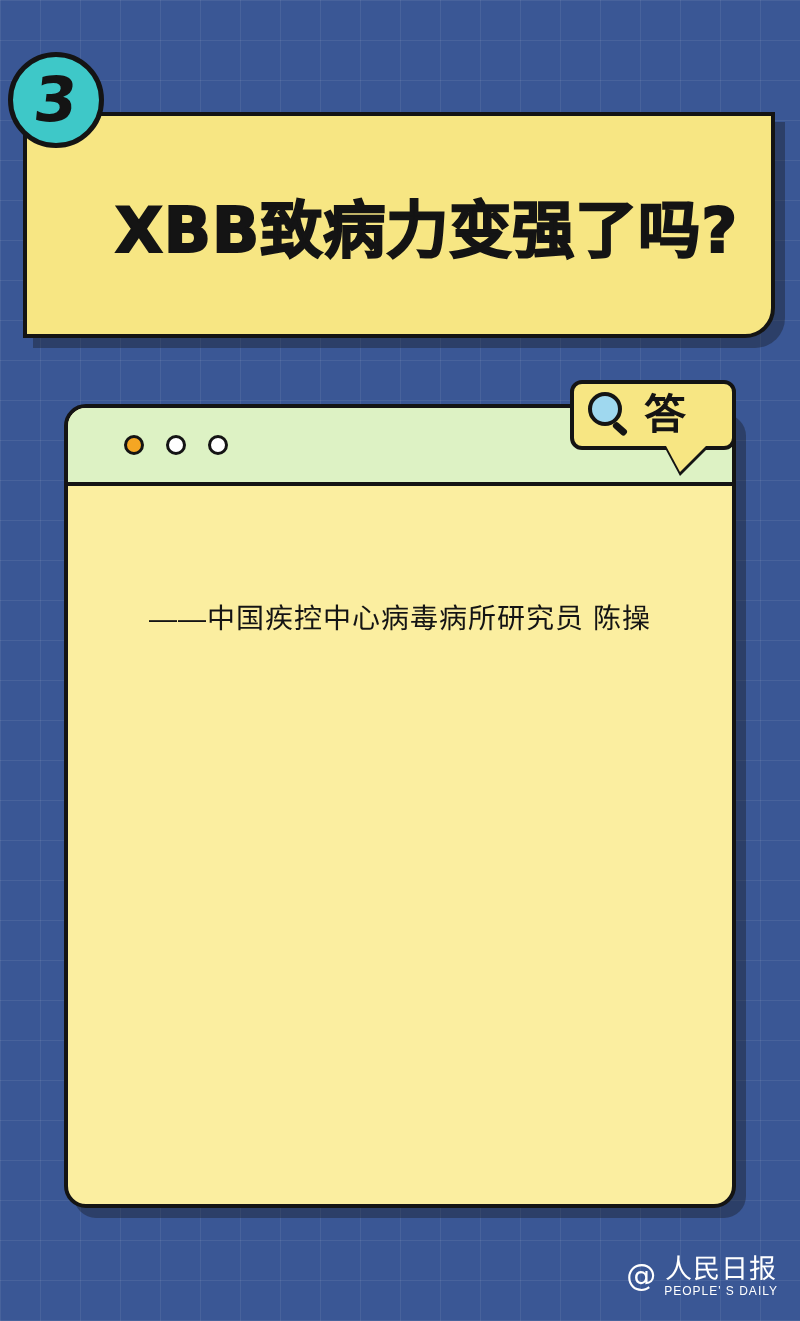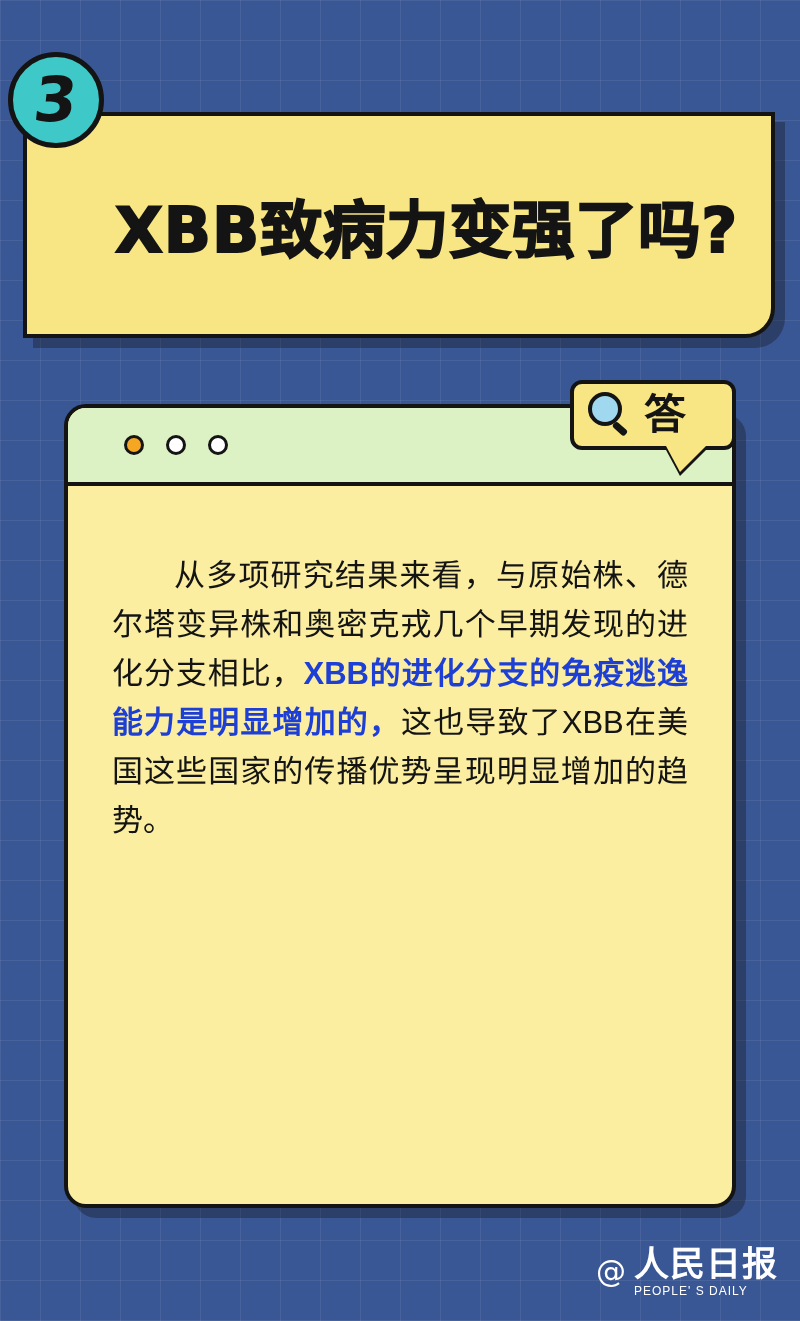--- a/index.html
+++ b/index.html
@@ -221,24 +221,25 @@
     font-family: "DejaVu Sans", sans-serif;
     line-height: 1;
   }
   #footer-logo .names {
     display: flex;
     flex-direction: column;
     line-height: 1;
   }
   #footer-logo .cn {
     color: #ffffff;
-    font-size: 35px;
-    font-weight: bold;
+    font-size: 27px;
+    font-weight: normal;
     font-family: "DejaVu Sans", "Liberation Sans", sans-serif;
     letter-spacing: 1px;
+    text-align: center;
   }
   #footer-logo .en {
     color: #ffffff;
     font-size: 12px;
     letter-spacing: 1px;
     margin-top: 3px;
     font-family: "Liberation Sans", sans-serif;
   }
 </style>
 </head>
@@ -262,23 +263,21 @@
     <span id="answer-label">答</span>
   </div>
 
   <div id="content-card">
     <div id="card-titlebar">
       <span class="dot orange"></span>
       <span class="dot white"></span>
       <span class="dot white"></span>
     </div>
     <div id="card-body">
-      <p class="para">
-        <span>从多项研究结果来看，与原始株、德尔塔变异株和奥密克戎几个早期发现的进化分支相比，</span><span class="hl">XBB的进化分支的免疫逃逸能力是明显增加的，</span><span>这也导致了XBB在美国这些国家的传播优势呈现明显增加的趋势。</span>
-      </p>
+      <div id="attribution">——中国疾控中心病毒病所研究员  陈操</div>
     </div>
   </div>
 
   <div id="footer-logo">
     <span class="at">@</span>
     <span class="names">
       <span class="cn">人民日报</span>
       <span class="en">PEOPLE' S DAILY</span>
     </span>
   </div>

